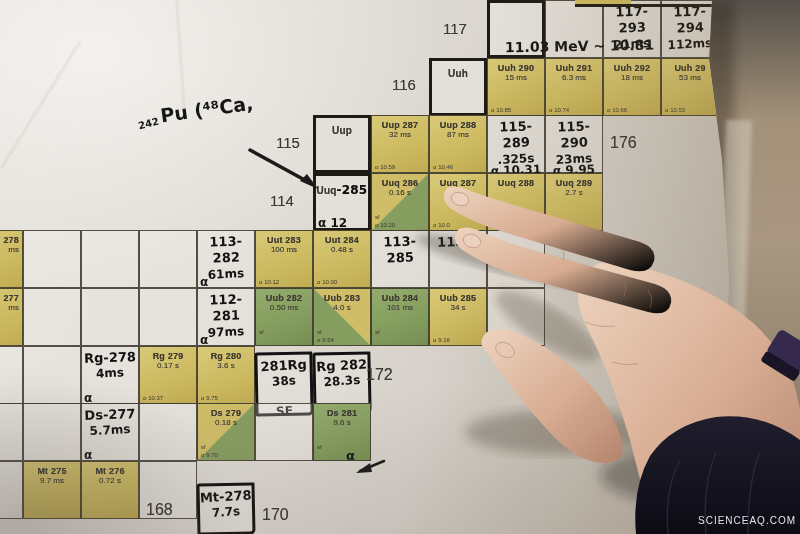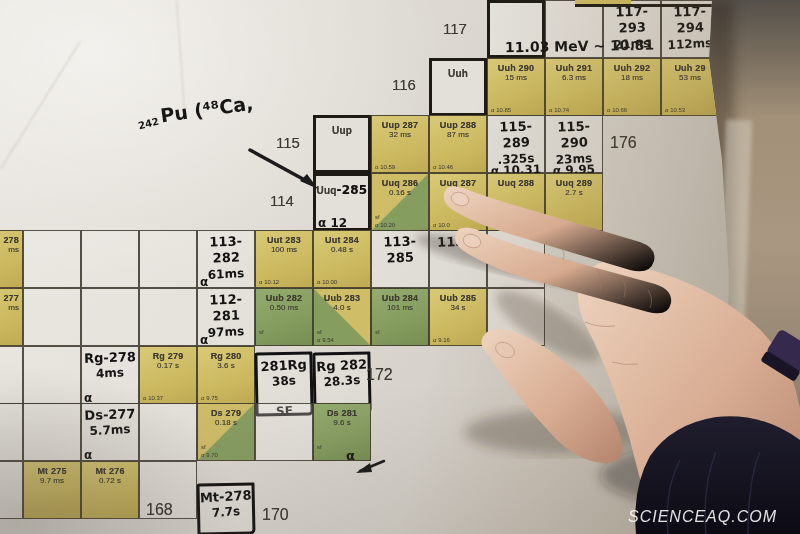--- a/index.html
+++ b/index.html
@@ -46,22 +46,22 @@
   .nlabel{font-size:16px;}
   .annot{position:absolute;font-family:"DejaVu Sans",sans-serif;font-weight:700;color:#161616;white-space:nowrap;}
   .top-sliver{position:absolute;left:575px;top:0;width:56px;height:5px;background:#cdbb62;}
   .top-line{position:absolute;left:575px;top:4px;width:143px;height:3px;background:#201d17;}
   .overlay{position:absolute;inset:0;pointer-events:none;
     background:
       radial-gradient(320px 220px at 2% 97%,rgba(80,72,62,.28),rgba(80,72,62,0) 70%),
       linear-gradient(100deg,rgba(255,255,255,0) 55%,rgba(120,95,60,.16) 78%,rgba(95,75,50,.3) 100%),
       linear-gradient(0deg,rgba(90,80,70,.12),rgba(90,80,70,0) 28%);}
   .handsvg{position:absolute;inset:0;pointer-events:none;}
-  .wm{position:absolute;right:23px;bottom:8px;font-size:16px;letter-spacing:1px;
-    color:rgba(255,255,255,.88);z-index:60;font-style:italic;}
+  .wm{position:absolute;right:4px;bottom:8px;font-size:10px;letter-spacing:1px;
+    color:rgba(255,255,255,.88);z-index:60;}
 </style>
 </head>
 <body>
 
 <div class="screen">
 
   <div class="paper-edge-shadow"></div>
   <div class="table-strip"></div>
 
   <div class="paper">

